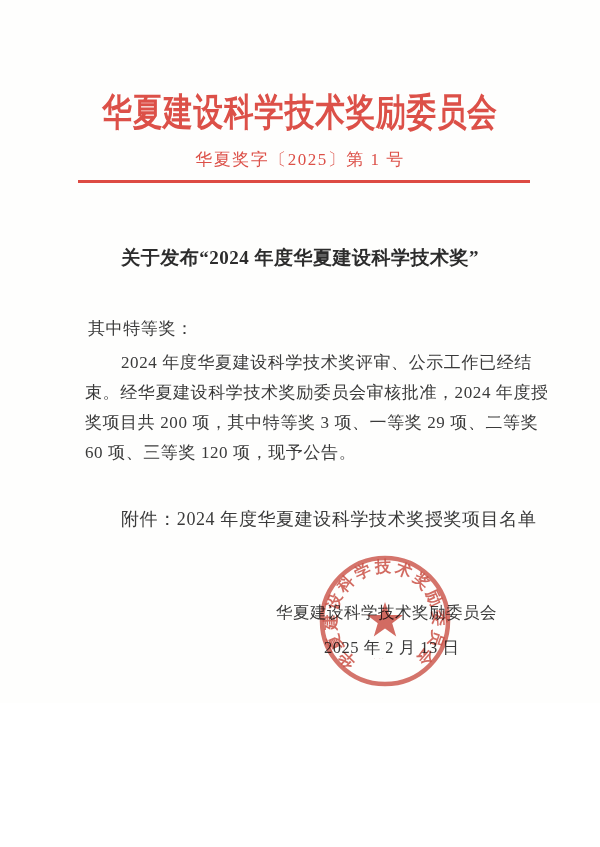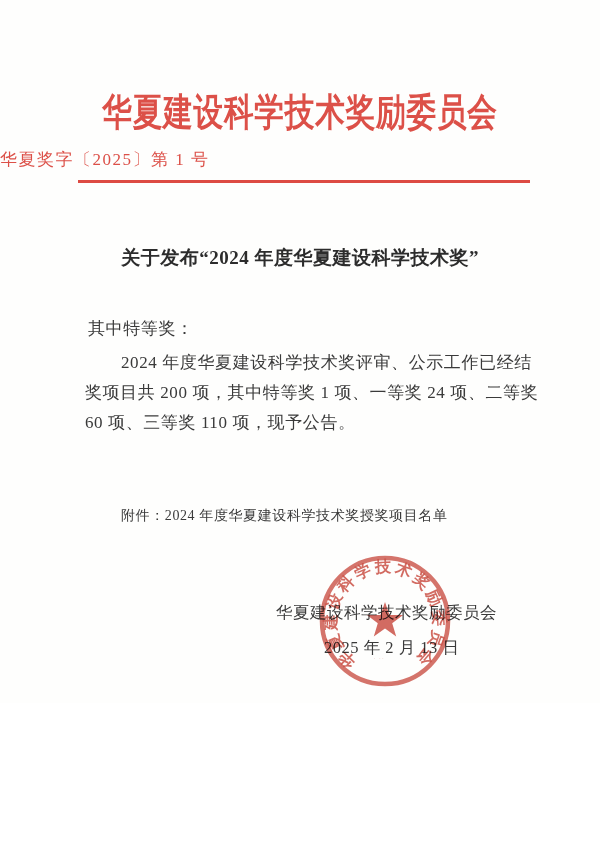--- a/index.html
+++ b/index.html
@@ -25,21 +25,21 @@
     letter-spacing: 1px;
     color: var(--header-red, #dc5048);
     transform: scaleX(0.78);
     transform-origin: 50% 50%;
     white-space: nowrap;
   }
 
   .doc-no {
     position: absolute;
     top: 148px; left: 0; right: 0;
-    text-align: left;
+    text-align: center;
     font-size: 17px;
     letter-spacing: 1.5px;
     color: var(--header-red, #dc5048);
     white-space: nowrap;
   }
 
   .red-rule {
     position: absolute;
     top: 180px; left: 78px;
     width: 452px; height: 3px;
@@ -72,21 +72,21 @@
     width: 440px;
     font-size: 17px;
     line-height: 30px;
   }
   .para-line { white-space: nowrap; letter-spacing: 0.6px; }
   .para-line.indent { padding-left: 36px; text-align: right; }
 
   .attachment {
     position: absolute;
     top: 507px; left: 121px;
-    font-size: 14px;
+    font-size: 18px;
     letter-spacing: 0.6px;
     white-space: nowrap;
     font-family: Liberation Serif, serif;
   }
 
   .signer {
     position: absolute;
     top: 602px; left: 276px;
     font-size: 16.5px;
     letter-spacing: 0.5px;
@@ -151,22 +151,23 @@
   <div class="red-rule"></div>
 
   <div class="notice-title">
     <div>关于发布“2024 年度华夏建设科学技术奖”</div>
   </div>
 
   <div class="salutation">其中特等奖：</div>
 
   <div class="paragraph">
     <div class="para-line indent">2024 年度华夏建设科学技术奖评审、公示工作已经结</div>
-    <div class="para-line">奖项目共 200 项，其中特等奖 1 项、一等奖 24 项、二等奖</div>
-    <div class="para-line">60 项、三等奖 110 项，现予公告。</div>
+    <div class="para-line">束。经华夏建设科学技术奖励委员会审核批准，2024 年度授</div>
+    <div class="para-line">奖项目共 200 项，其中特等奖 3 项、一等奖 29 项、二等奖</div>
+    <div class="para-line">60 项、三等奖 120 项，现予公告。</div>
   </div>
 
   <div class="attachment">附件：2024 年度华夏建设科学技术奖授奖项目名单</div>
 
   <div class="signer">华夏建设科学技术奖励委员会</div>
 
   <div class="sign-date">2025 年 2 月 13 日</div>
 
   <svg class="seal" width="142" height="142" viewBox="-71 -71 142 142">
     <circle class="seal-ring" r="63"></circle>

